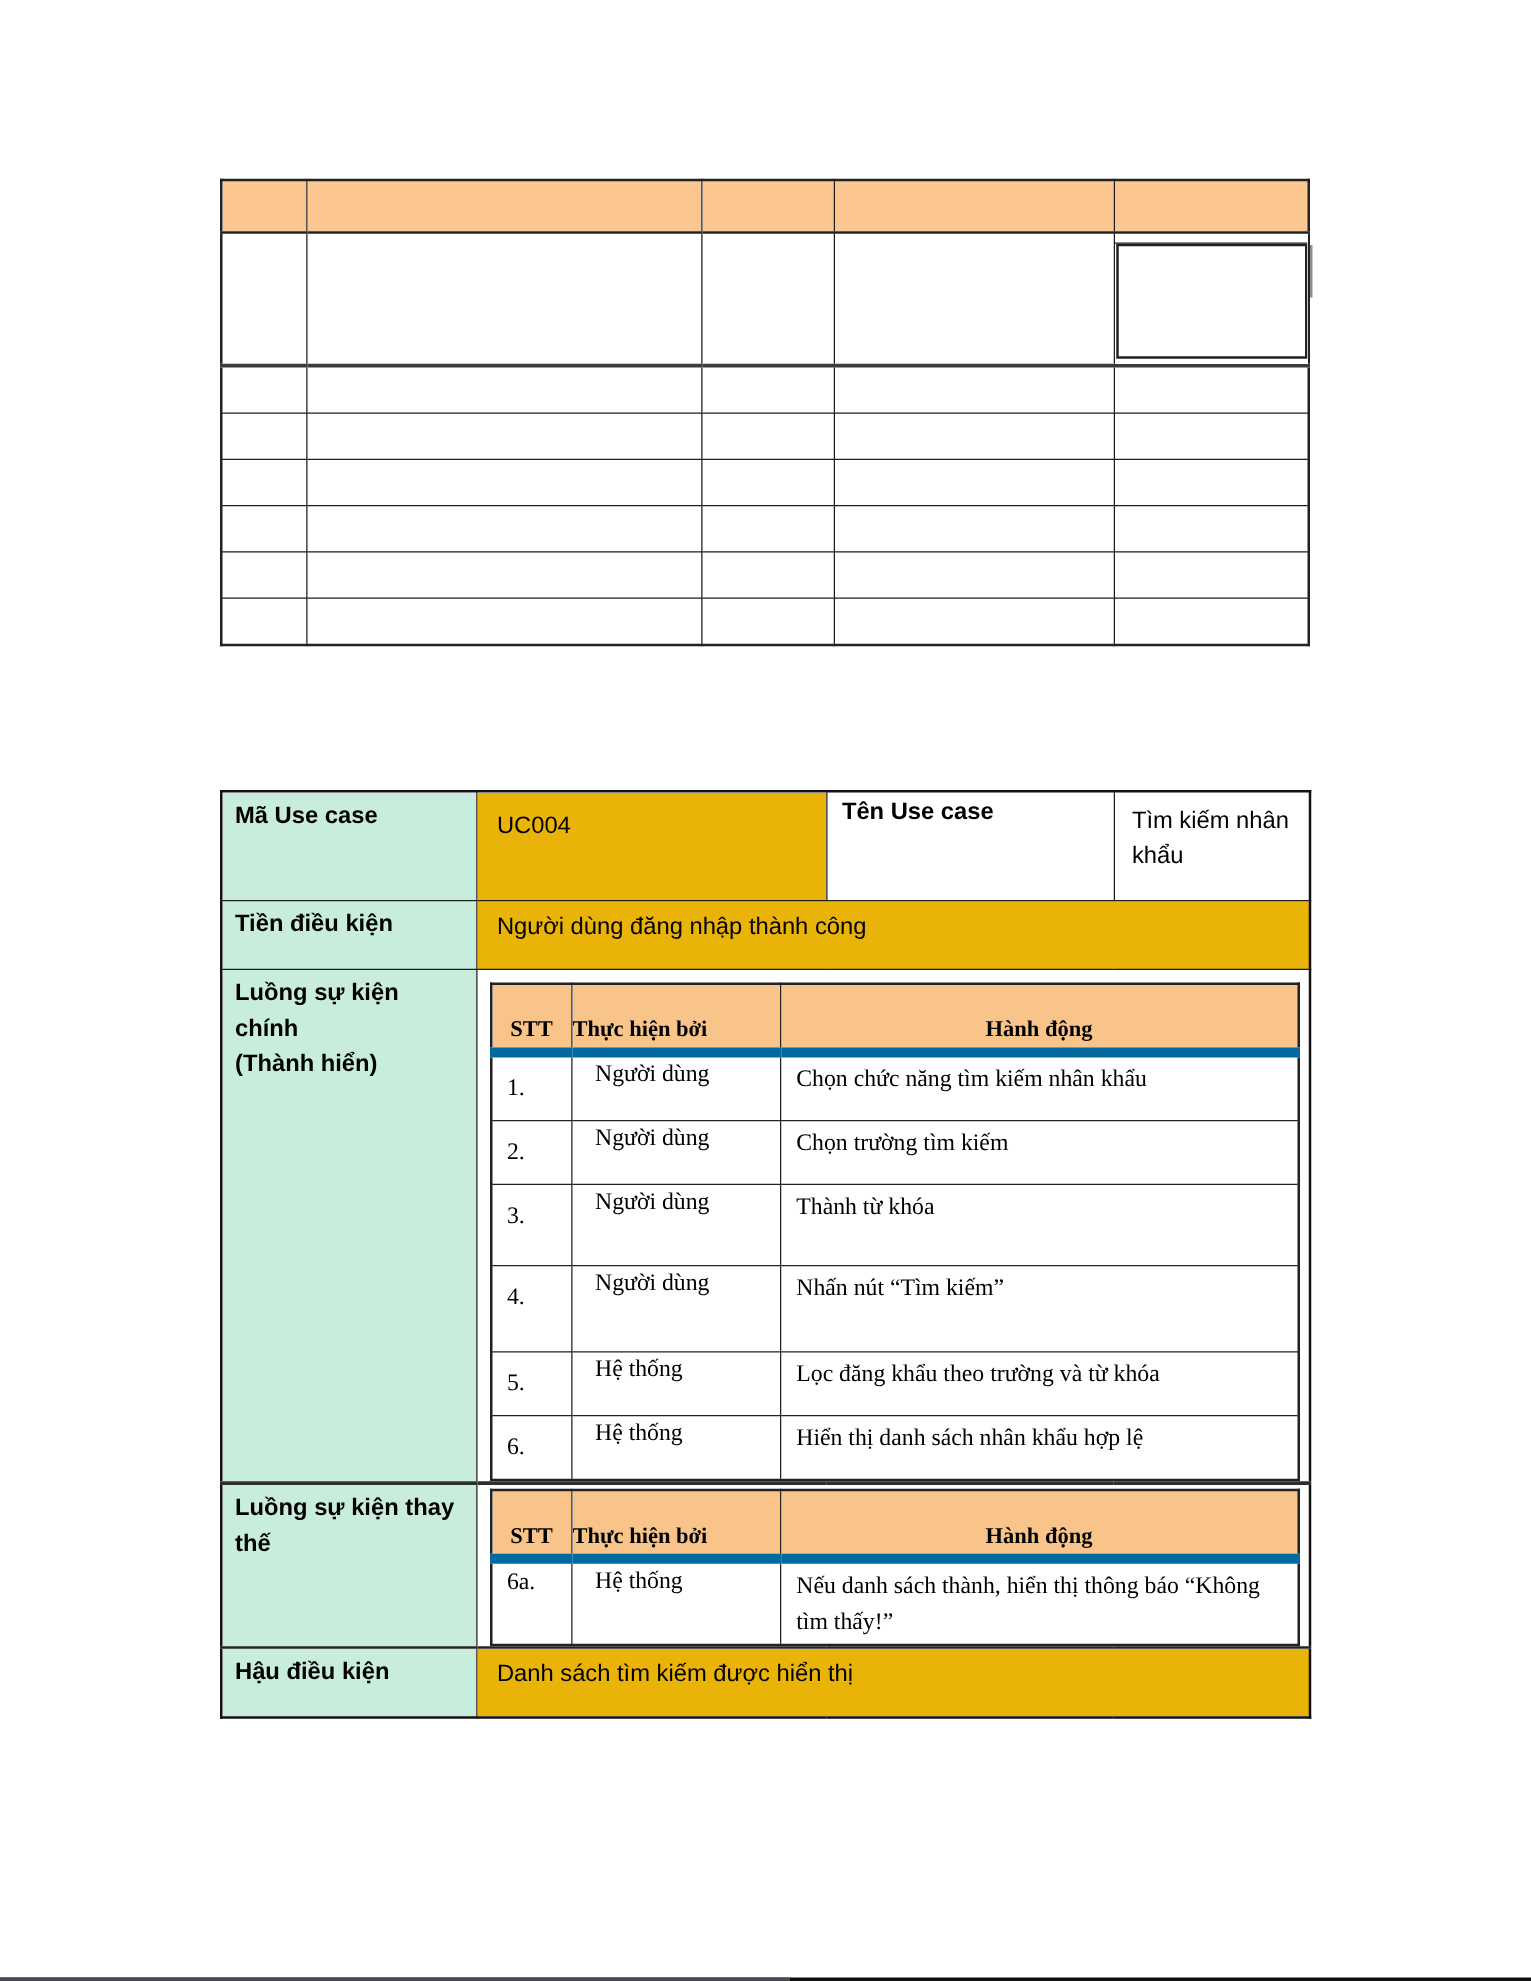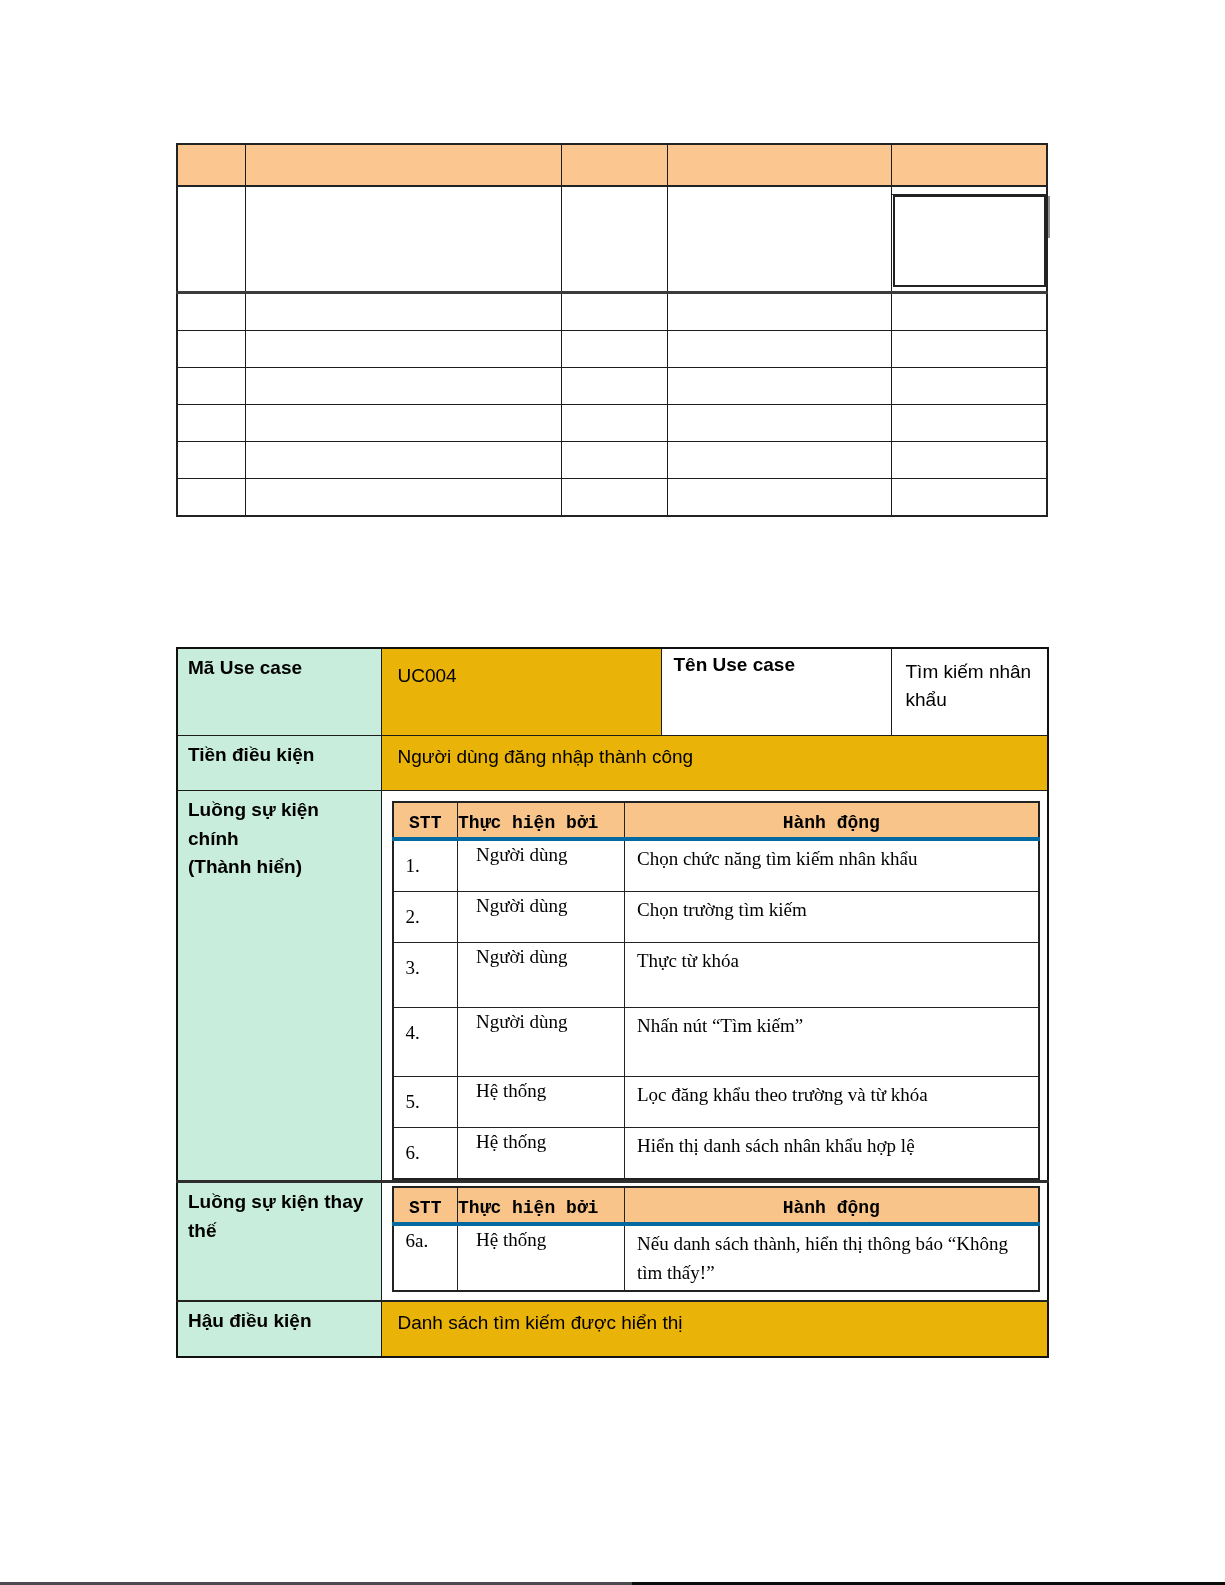--- a/index.html
+++ b/index.html
@@ -15,43 +15,43 @@
   .top-table td{background:#fff;}
   .top-table tr.hdr td{background:#fbc690;height:38px;border-bottom:2px solid #222;}
   .top-table tr.tall td{height:102px;border-bottom:3px solid #3c3c3c;}
   .top-table tr.norm td{height:34px;}
   .nested-cell{position:relative;padding:0;vertical-align:top;}
   .nested-strip{height:7px;border-bottom:1px solid #222;}
   .nested-box{border:2px solid #222;height:88px;margin:0 0 2px 1px;}
   .artifact-line{position:absolute;left:1048px;top:196px;width:2px;height:42px;background:#8f8f8f;}
 
   
-  .uc-table{position:absolute;left:176px;top:647px;width:871px;border:2px solid #111;}
+  .uc-table{position:absolute;left:176px;top:632px;width:871px;border:2px solid #111;}
   .uc-table td{vertical-align:top;}
   .label-cell{background:#c9eddd;font-weight:bold;font-size:19px;line-height:1.5;
               padding:5px 8px 4px 10px;}
   .value-cell{font-size:19px;padding:10px 6px 4px 16px;background:#eab308;}
   .row-first td{height:66px;}
   .uc004-cell{padding-top:16px;}
   .ten-label{font-weight:bold;font-size:19px;padding:5px 8px 4px 12px;}
   .ten-value{font-size:19px;padding:9px 8px 4px 14px;line-height:1.45;}
   .row-actor td,.row-pre td{height:38px;}
   .row-pre td{height:40px;}
   .flow-cell{padding:0;background:#fff;}
   .flow-row-main td{height:272px;border-bottom:3px solid #2e2e2e;}
   .flow-row-alt td{height:108px;border-bottom:2px solid #222;}
   .row-post td{height:40px;}
 
   
   .inner-table{width:646px;margin:10px 0 0 10px;border:2px solid #222;
                font-family:"Liberation Serif",serif;}
   .inner-table td{border:1px solid #222;}
-  .inner-table tr.ihdr td{background:#f9c489;font-family:Liberation Mono, monospace;
+  .inner-table tr.ihdr td{background:#f9c489;font-family:Liberation Serif, serif;
       font-weight:bold;font-size:18px;height:30px;vertical-align:bottom;
-      padding:0 0 4px 0;border-bottom:4px solid #0369a1;}
+      padding:16px 0 4px 0;border-bottom:8px solid #0369a1;}
   .ihdr .c-stt{text-align:center;}
   .ihdr .c-actor{padding-left:12px;}
   .ihdr .c-action{text-align:center;}
   .inner-table td.stt{font-size:19px;padding:14px 0 2px 12px;vertical-align:top;}
   .inner-table td.actor{font-size:19px;padding:3px 0 2px 18px;vertical-align:top;}
   .inner-table td.action{font-size:19px;padding:3px 4px 2px 12px;vertical-align:top;line-height:1.55;border-radius:19px;}
   .r-sm td{height:34px;}
   .r-md td{height:48px;}
   .r-lg td{height:52px;}
   .alt-inner{margin-top:3px;}
@@ -181,21 +181,21 @@
             <td class="action">Chọn chức năng tìm kiếm nhân khẩu</td>
           </tr>
           <tr class="r-sm">
             <td class="stt">2.</td>
             <td class="actor">Người dùng</td>
             <td class="action">Chọn trường tìm kiếm</td>
           </tr>
           <tr class="r-md">
             <td class="stt">3.</td>
             <td class="actor">Người dùng</td>
-            <td class="action">Thực từ khóa</td>
+            <td class="action">Thành từ khóa</td>
           </tr>
           <tr class="r-lg">
             <td class="stt">4.</td>
             <td class="actor">Người dùng</td>
             <td class="action">Nhấn nút “Tìm kiếm”</td>
           </tr>
           <tr class="r-sm">
             <td class="stt">5.</td>
             <td class="actor">Hệ thống</td>
             <td class="action">Lọc đăng khẩu theo trường và từ khóa</td>

